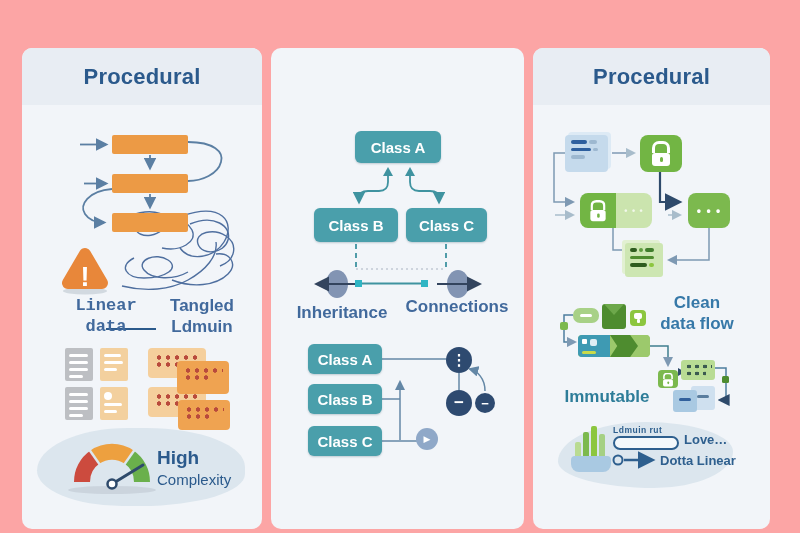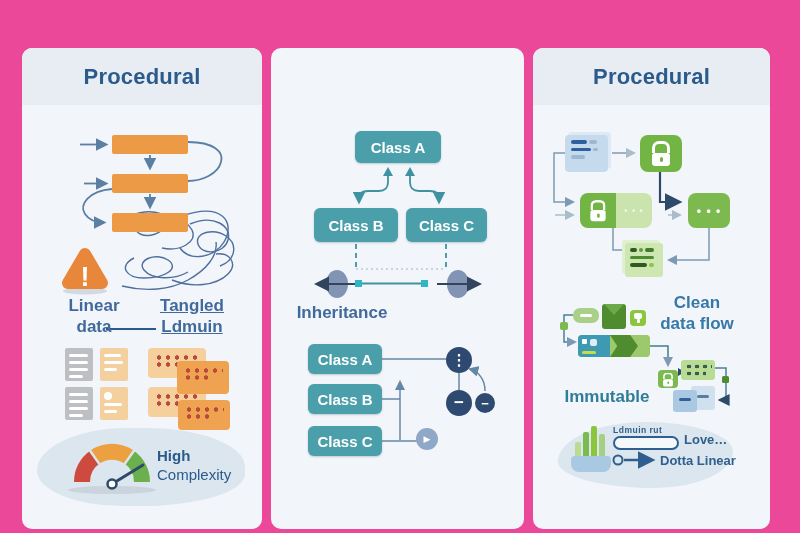--- a/index.html
+++ b/index.html
@@ -1,16 +1,16 @@
 <!DOCTYPE html>
 <html><head>
 <meta charset="utf-8">
 <style>
   html,body{margin:0;padding:0;background:#fff;}
-  .canvas{position:relative;width:800px;height:533px;background:#ec4899;overflow:hidden;
+  .canvas{position:relative;width:800px;height:533px;background:#fca5a5;overflow:hidden;
           font-family:"Liberation Sans",sans-serif;}
   .panel{position:absolute;top:48px;height:481px;background:#f2f5f9;border-radius:10px;}
   .panel-header{position:absolute;left:0;top:0;width:100%;height:57px;background:#e8edf3;
                 border-radius:10px 10px 0 0;display:flex;align-items:center;justify-content:center;
                 font-size:22px;font-weight:bold;color:#2b5a8c;letter-spacing:.2px;}
   .abs{position:absolute;}
   svg.layer{position:absolute;left:0;top:0;z-index:1;pointer-events:none;}
   .z2{z-index:2;}
   .obox{position:absolute;width:76px;height:19px;background:#ec9a45;border-radius:2px;z-index:2;}
   .tbox{position:absolute;background:#4a9fab;border-radius:6px;display:flex;align-items:center;
@@ -91,25 +91,25 @@
         <line x1="101.5" y1="417.6" x2="113" y2="401.2" stroke="#dce6ee" stroke-width="2.5"></line>
         <line x1="90" y1="436" x2="121" y2="417" stroke="#2e4a6b" stroke-width="3" stroke-linecap="round"></line>
         <circle cx="90" cy="436" r="4.5" fill="#fff" stroke="#2e4a6b" stroke-width="2.5"></circle>
       </g>
     </svg>
 
     <div class="obox" style="left:90px;top:87px;"></div>
     <div class="obox" style="left:90px;top:126px;"></div>
     <div class="obox" style="left:90px;top:165px;"></div>
 
-    <div class="lbl" style="left:32px;top:247px;width:80px;">
+    <div class="lbl" style="left:44px;top:247px;width:80px;font-family:Liberation Mono, monospace;">
       <div>Linear</div>
       <div>data</div>
     </div>
-    <div class="lbl" style="left:130px;top:247px;width:80px;text-decoration:underline;">
+    <div class="lbl" style="left:140px;top:247px;width:80px;">
       <div>Tangled</div>
       <div>Ldmuin</div>
     </div>
     <div class="abs z2" style="left:84px;top:280px;width:50px;height:2px;background:#2b5a8c;"></div>
 
     <div class="doc gray" style="left:43px;top:300px;">
       <div class="dline" style="width:19px;"></div>
         <div class="dline" style="width:19px;"></div>
       <div class="dline" style="width:19px;"></div>
         <div class="dline" style="width:14px;"></div>
@@ -142,21 +142,21 @@
     <div class="card light" style="left:126px;top:339px;width:58px;height:30px;">
       <div class="dotrow" style="width:46px;"></div>
         <div class="dotrow" style="width:32px;"></div>
     </div>
     <div class="card dark" style="left:156px;top:352px;width:52px;height:30px;">
       <div class="dotrow" style="width:38px;"></div>
         <div class="dotrow" style="width:26px;"></div>
     </div>
 
     <div class="abs z2" style="left:135px;top:399px;color:#2b5a8c;">
-      <div style="font-size:15px;font-weight:bold;">High</div>
+      <div style="font-size:19px;font-weight:bold;">High</div>
       <div style="font-size:15px;margin-top:2px;">Complexity</div>
     </div>
   </div>
 
   <div class="panel" style="left:271px;width:253px;">
 
     <svg class="layer" width="253" height="481" viewBox="0 0 253 481">
       <defs>
         <marker id="p2t" viewBox="0 0 10 10" refX="8" refY="5" markerWidth="7" markerHeight="7" orient="auto-start-reverse">
           <path d="M0,0L10,5L0,10z" fill="#3f93a0"></path>
@@ -198,20 +198,21 @@
         <path d="M214,343 C214,330 206,323 199,321" marker-end="url(#p2s)"></path>
       </g>
     </svg>
 
     <div class="tbox" style="left:84px;top:83px;width:86px;height:32px;">Class A</div>
     <div class="tbox" style="left:43px;top:160px;width:84px;height:34px;">Class B</div>
     <div class="tbox" style="left:135px;top:160px;width:81px;height:34px;">Class C</div>
 
     <div class="lbl" style="left:16px;top:254px;width:110px;">Inheritance</div>
     <div class="lbl" style="left:131px;top:248px;width:110px;">
+      <div>Connections</div>
     </div>
 
     <div class="tbox" style="left:37px;top:296px;width:74px;height:30px;">Class A</div>
     <div class="tbox" style="left:37px;top:336px;width:74px;height:30px;">Class B</div>
     <div class="tbox" style="left:37px;top:378px;width:74px;height:30px;">Class C</div>
 
     <div class="circ navy" style="left:175px;top:299px;width:26px;height:26px;font-size:15px;font-weight:bold;">⋮</div>
     <div class="circ navy" style="left:175px;top:342px;width:26px;height:26px;font-size:17px;font-weight:bold;">−</div>
     <div class="circ navy" style="left:204px;top:345px;width:20px;height:20px;font-size:13px;font-weight:bold;">−</div>
     <div class="circ" style="left:145px;top:380px;width:22px;height:22px;background:#8fa8c8;font-size:9px;">▶</div>

